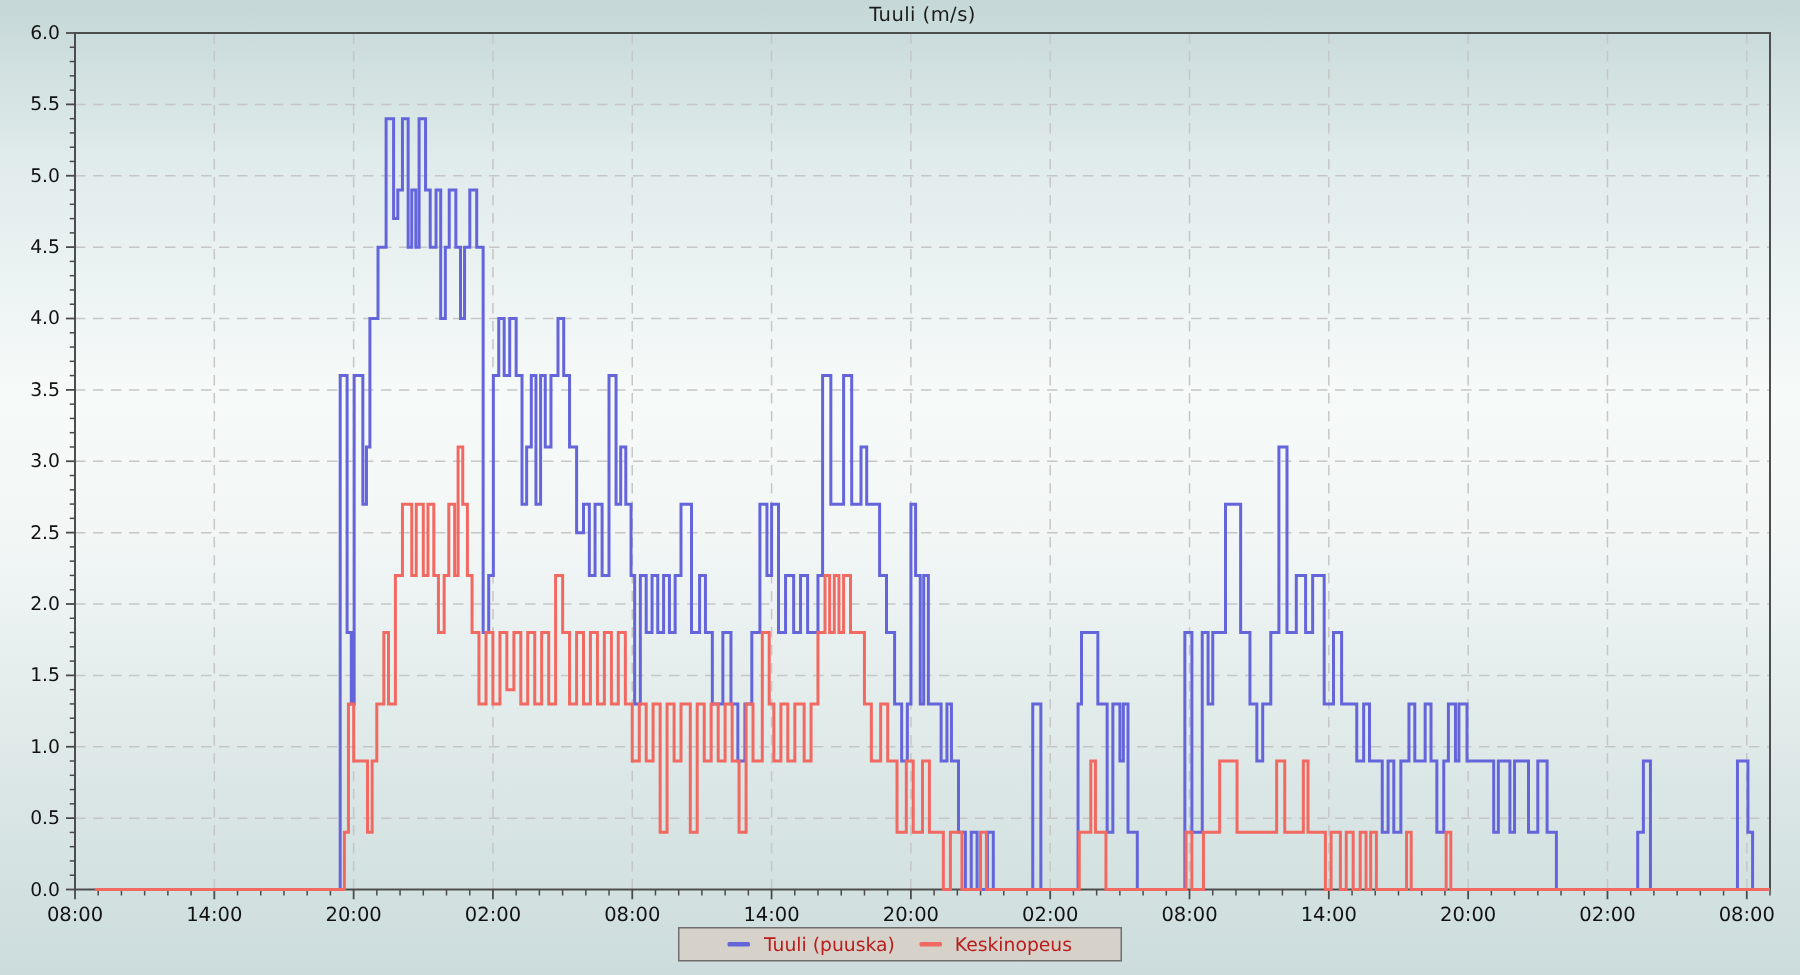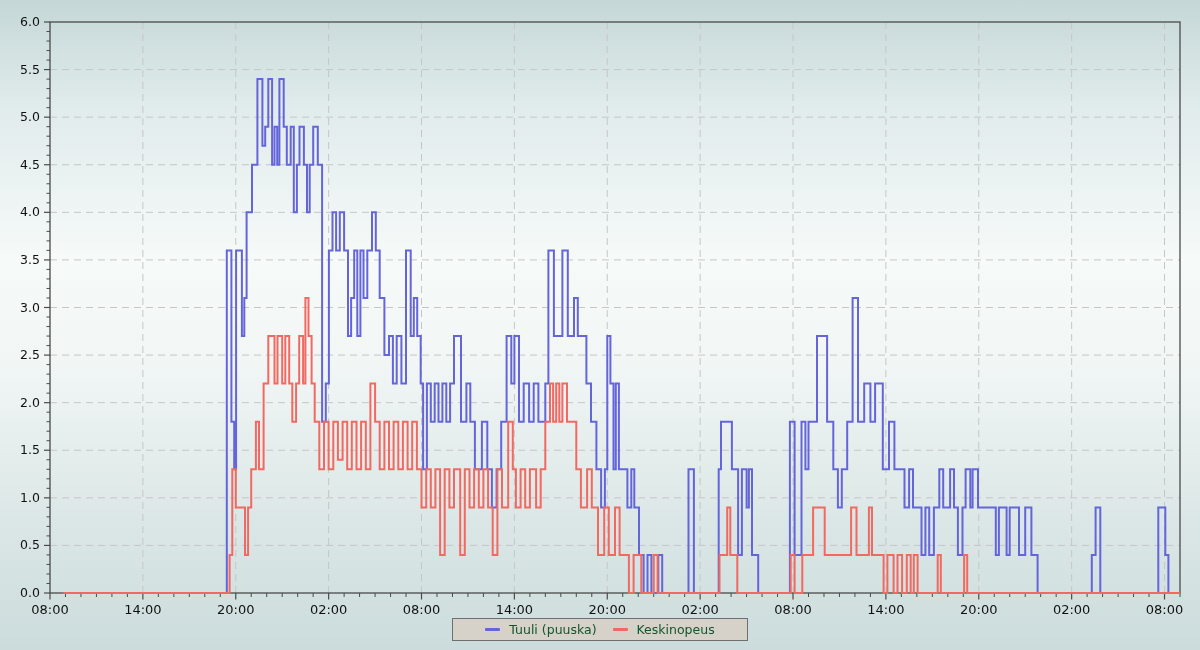--- a/index.html
+++ b/index.html
@@ -12,29 +12,30 @@
   .chart-title{
     position:absolute;top:3px;left:50px;width:1130px;text-align:center;
     font-size:13px;color:#1c1c1c;letter-spacing:.3px;
   }
   .legend{
     position:absolute;top:618px;left:0;width:1200px;display:flex;justify-content:center;
   }
   .legend-box{
     display:flex;align-items:center;gap:16px;
     background:#d6d2c9;border:1px solid #6f6f6f;padding:3px 32px;
-    font-size:12.5px;color:#14532d;
+    font-size:12.5px;color:#b91c1c;
   }
   .legend-item{display:flex;align-items:center;gap:9px;}
   .swatch{display:inline-block;width:15px;height:3px;border-radius:1px;}
 </style>
 </head>
 <body>
 
 <div class="chart-container" style="width:1200px;height:650px;position:absolute;left:0;top:0;">
+  <div class="chart-title">Tuuli (m/s)</div>
   <svg id="chart-svg" width="1200" height="650" viewBox="0 0 1200 650">
       <line x1="50" y1="545.4166666666666" x2="1180" y2="545.4166666666666" stroke="#c6c6c6" stroke-width="1" stroke-dasharray="7 5"></line>
       <line x1="50" y1="497.83333333333337" x2="1180" y2="497.83333333333337" stroke="#c6c6c6" stroke-width="1" stroke-dasharray="7 5"></line>
       <line x1="50" y1="450.25" x2="1180" y2="450.25" stroke="#c6c6c6" stroke-width="1" stroke-dasharray="7 5"></line>
       <line x1="50" y1="402.6666666666667" x2="1180" y2="402.6666666666667" stroke="#c6c6c6" stroke-width="1" stroke-dasharray="7 5"></line>
       <line x1="50" y1="355.0833333333333" x2="1180" y2="355.0833333333333" stroke="#c6c6c6" stroke-width="1" stroke-dasharray="7 5"></line>
       <line x1="50" y1="307.5" x2="1180" y2="307.5" stroke="#c6c6c6" stroke-width="1" stroke-dasharray="7 5"></line>
       <line x1="50" y1="259.91666666666663" x2="1180" y2="259.91666666666663" stroke="#c6c6c6" stroke-width="1" stroke-dasharray="7 5"></line>
       <line x1="50" y1="212.33333333333337" x2="1180" y2="212.33333333333337" stroke="#c6c6c6" stroke-width="1" stroke-dasharray="7 5"></line>
       <line x1="50" y1="164.75" x2="1180" y2="164.75" stroke="#c6c6c6" stroke-width="1" stroke-dasharray="7 5"></line>

